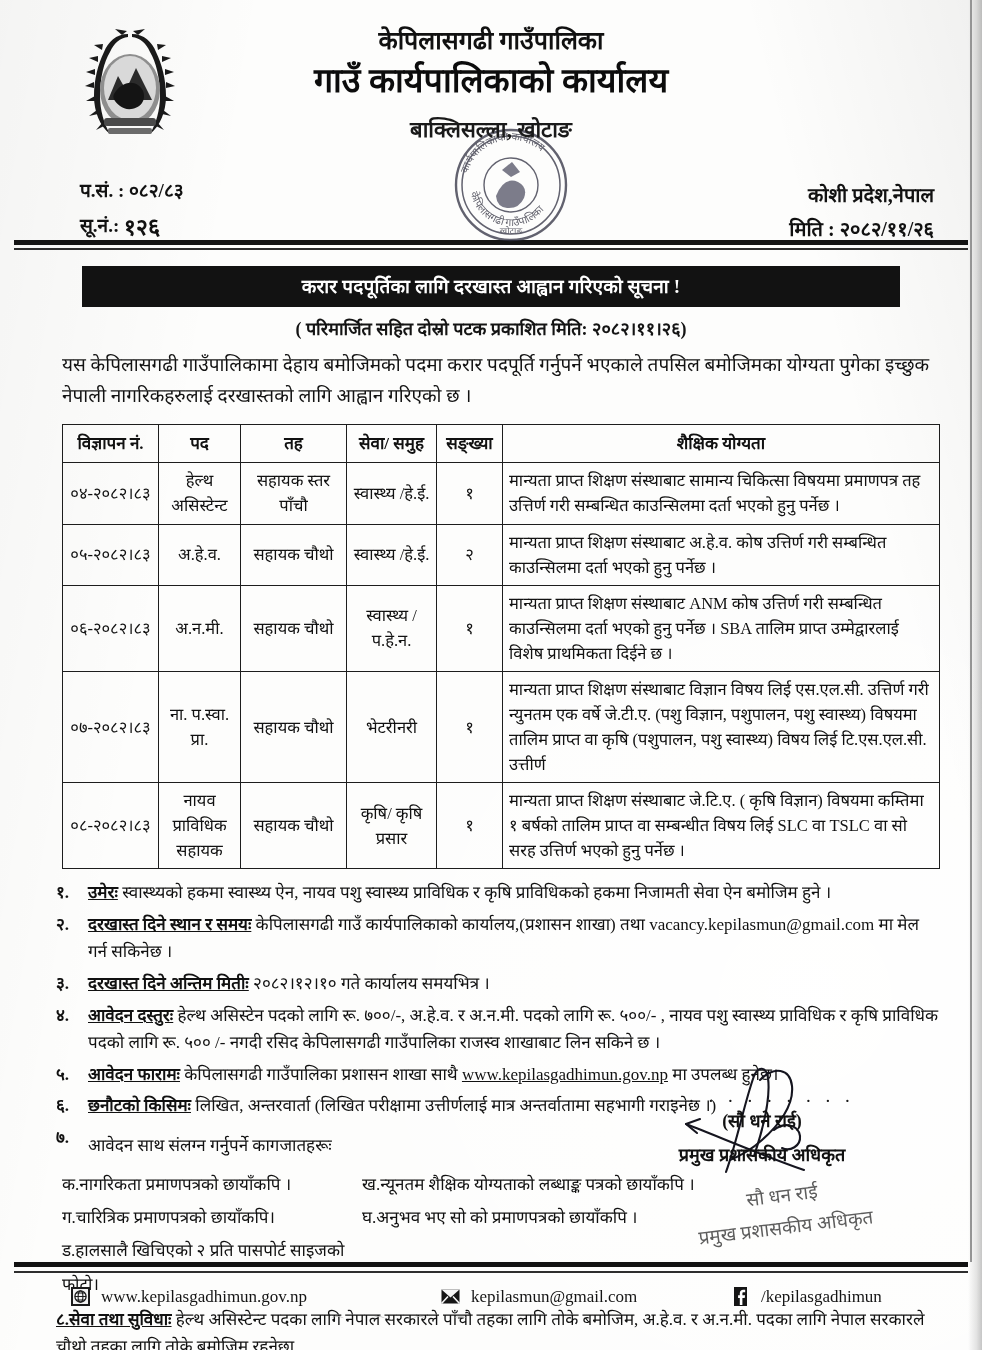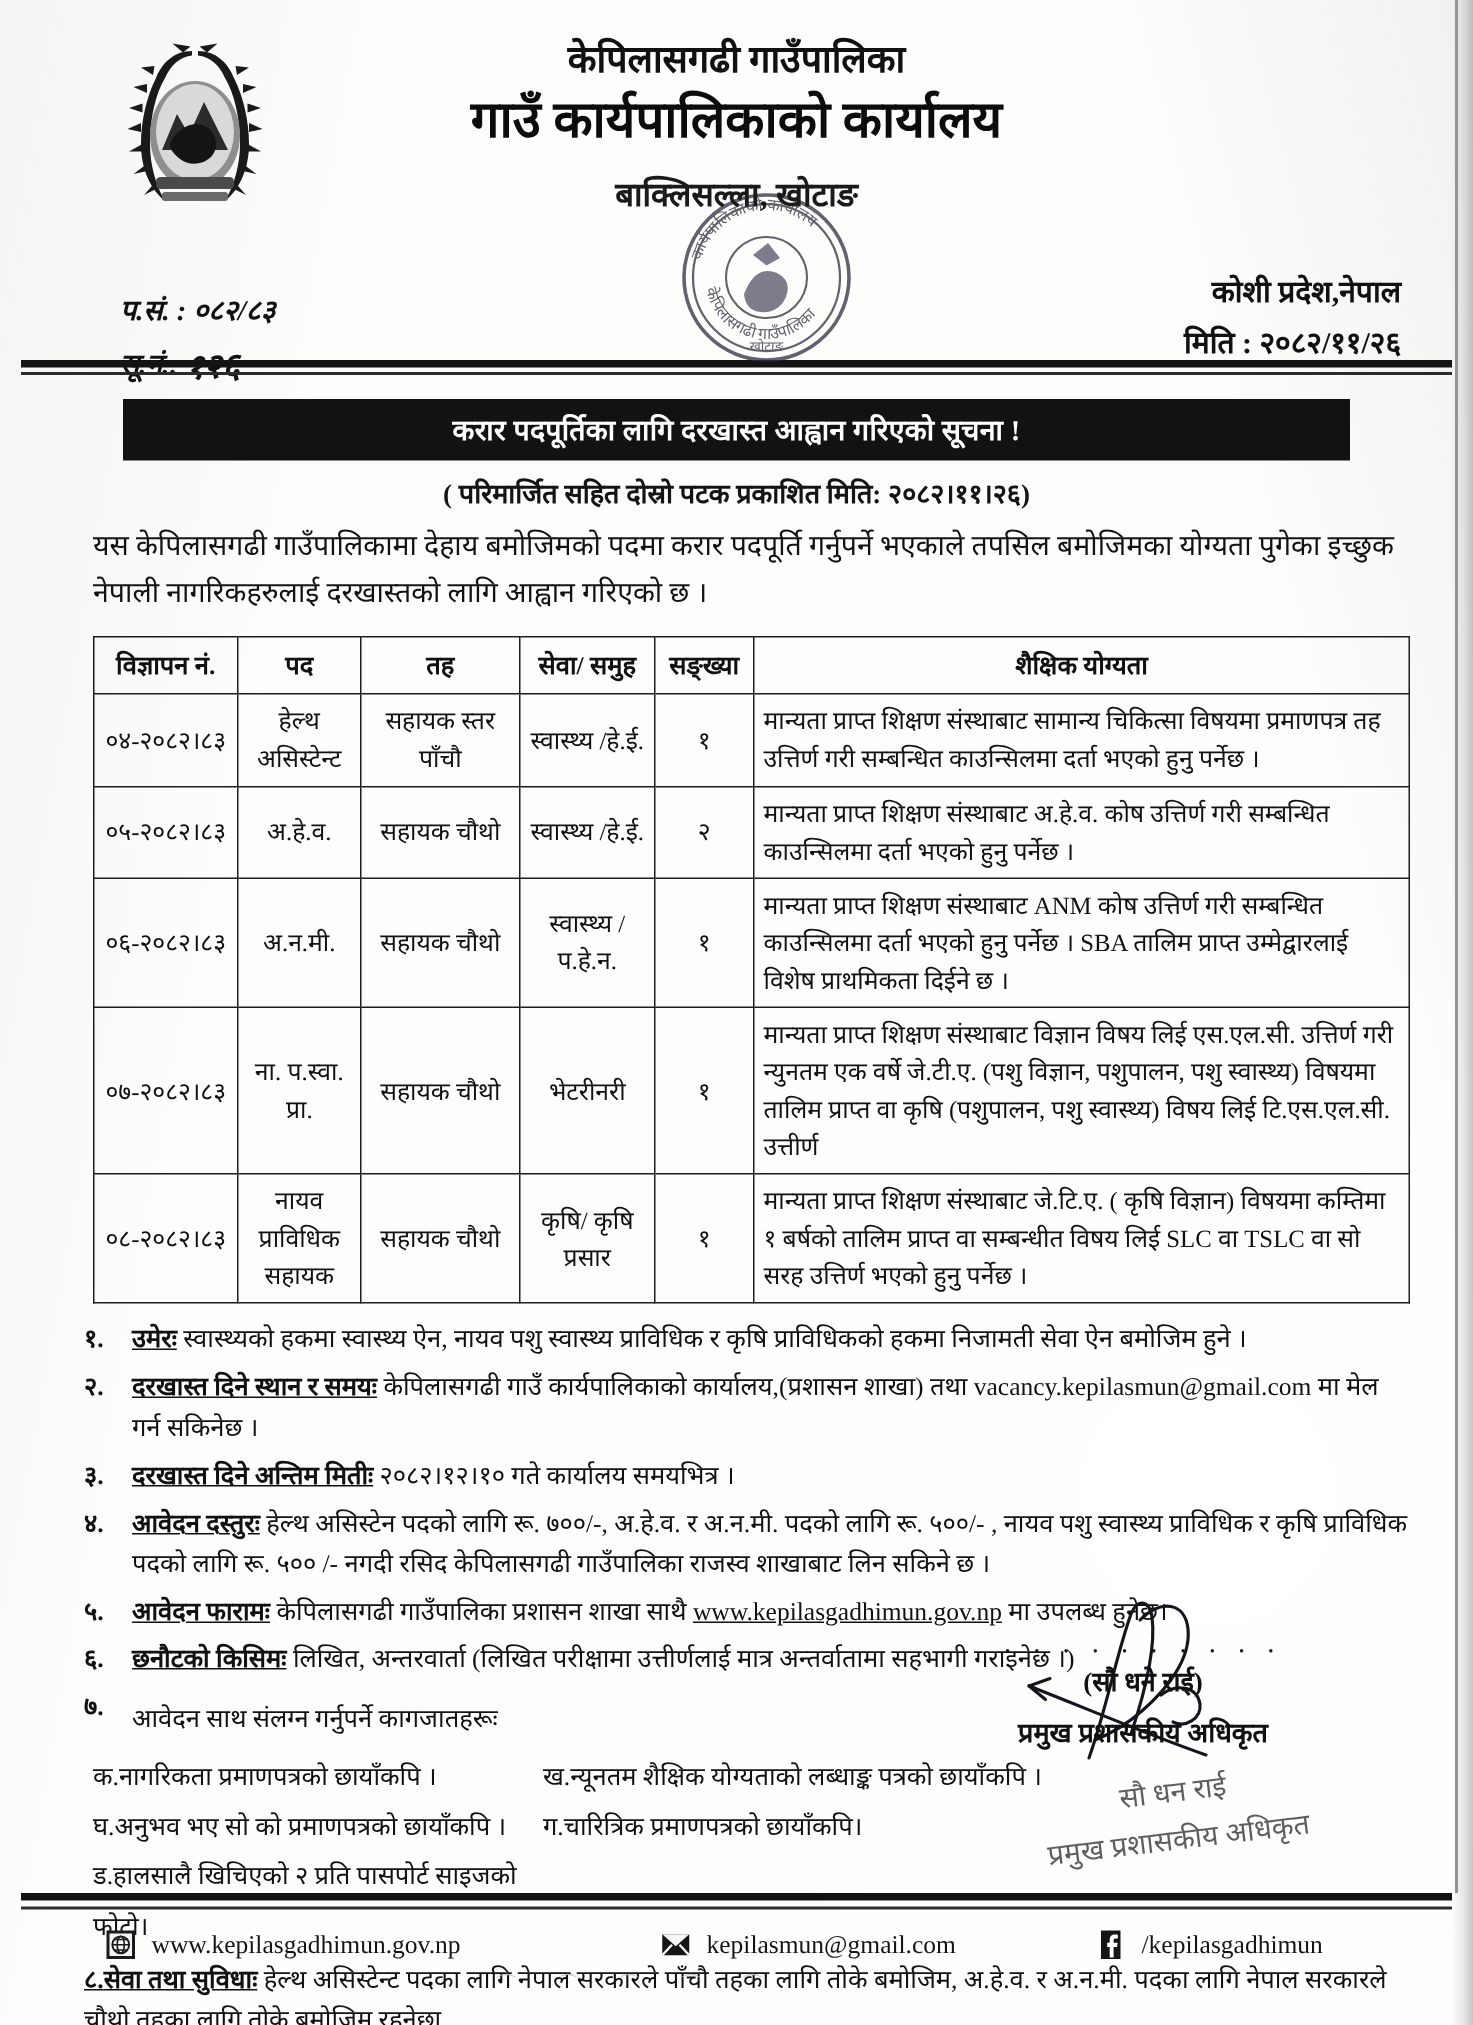--- a/index.html
+++ b/index.html
@@ -59,22 +59,22 @@
     position: relative; z-index: 3;
   }
 
   
   .stamp {
     position: absolute; left: 452px; top: 126px;
     width: 118px; height: 118px; z-index: 2; opacity: .75;
   }
 
   .hd-left {
-    position: absolute; left: 80px; top: 192px;
-    font-size: 19px; font-weight: 700; line-height: 1.65; font-style: italic;
+    position: absolute; left: 80px; top: 175px;
+    font-size: 19px; font-weight: 700; line-height: 1.65;
   }
   .hd-left .num-hand {
     font-family: "Liberation Serif", serif;
     font-size: 23px; display: inline-block; transform: translateY(3px) rotate(-2deg);
   }
   .hd-right {
     position: absolute; right: 48px; top: 178px;
     text-align: right; font-size: 20px; font-weight: 700; line-height: 1.7;
   }
 
@@ -393,22 +393,22 @@
           <div class="docs-head">आवेदन साथ संलग्न गर्नुपर्ने कागजातहरूः</div>
         </span>
       </div>
 
       <div class="docs-grid">
         <div class="docs-row">
           <span>क.नागरिकता प्रमाणपत्रको छायाँकपि ।</span>
           <span>ख.न्यूनतम शैक्षिक योग्यताको लब्धाङ्क पत्रको छायाँकपि ।</span>
         </div>
         <div class="docs-row">
+          <span>ग.चारित्रिक प्रमाणपत्रको छायाँकपि।</span>
           <span>घ.अनुभव भए सो को प्रमाणपत्रको छायाँकपि ।</span>
-          <span>ग.चारित्रिक प्रमाणपत्रको छायाँकपि।</span>
         </div>
         <div class="docs-row">
           <span>ड.हालसालै खिचिएको २ प्रति पासपोर्ट साइजको फोटो।</span>
         </div>
       </div>
 
       <div class="note-flat">
         <span class="lbl8">८.</span><span class="lbl8">सेवा तथा सुविधाः</span><span> हेल्थ असिस्टेन्ट पदका लागि नेपाल सरकारले पाँचौ तहका लागि तोके बमोजिम, अ.हे.व. र अ.न.मी. पदका लागि नेपाल सरकारले चौथो तहका लागि तोके बमोजिम रहनेछा</span>
       </div>
 

